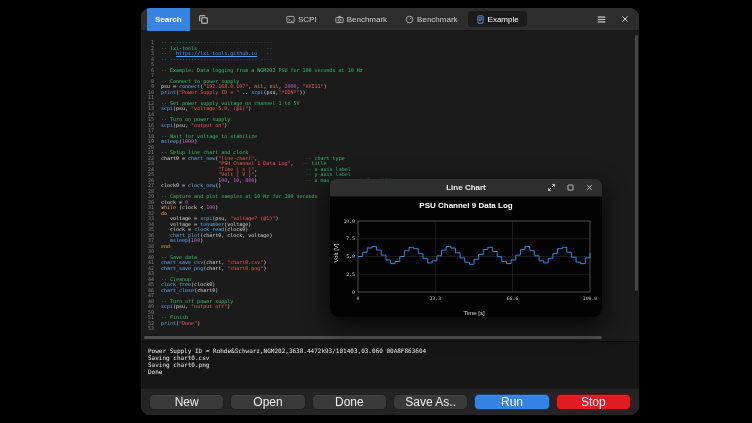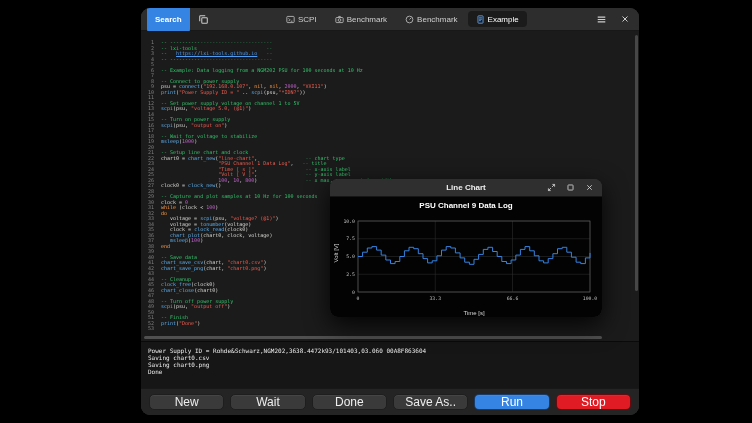--- a/index.html
+++ b/index.html
@@ -193,21 +193,21 @@
 
     <div class="console">
       <div>Power Supply ID = Rohde&amp;Schwarz,NGM202,3638.4472k93/101403,03.060 00A8F863604</div>
       <div>Saving chart0.csv</div>
       <div>Saving chart0.png</div>
       <div>Done</div>
     </div>
 
     <div class="btnbar">
       <button class="fbtn">New</button>
-      <button class="fbtn">Wait</button>
+      <button class="fbtn">Open</button>
       <button class="fbtn">Done</button>
       <button class="fbtn">Save As..</button>
       <button class="fbtn" style="background: rgb(53, 132, 228); border-color: rgba(0, 0, 0, 0.55); color: rgb(255, 255, 255);">Run</button>
       <button class="fbtn" style="background: rgb(224, 27, 36); border-color: rgba(0, 0, 0, 0.55); color: rgb(255, 255, 255);">Stop</button>
     </div>
   </div>
 
   <div class="chart-win">
     <div class="chart-titlebar">
       <div class="chart-title">Line Chart</div>

